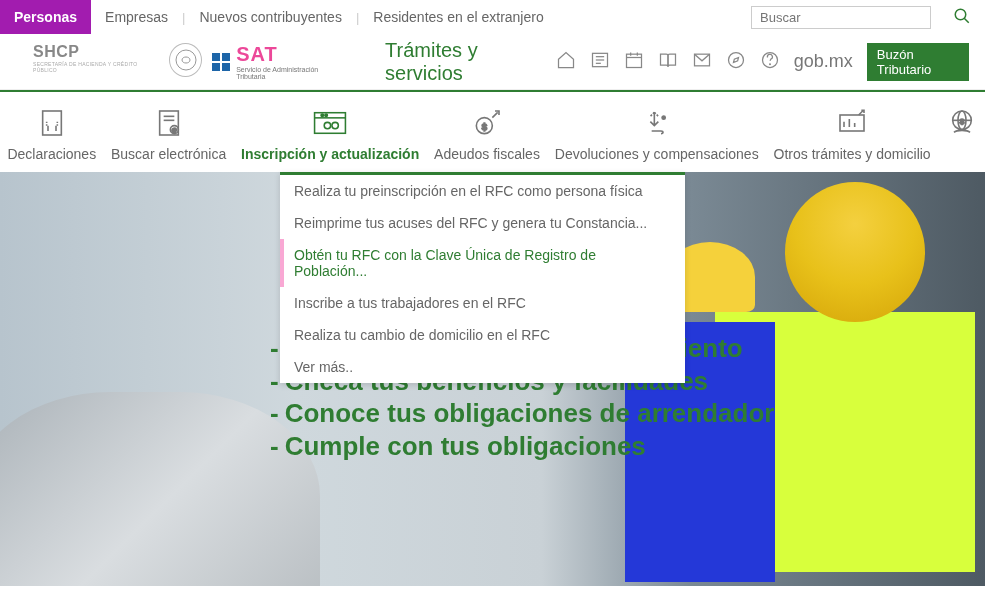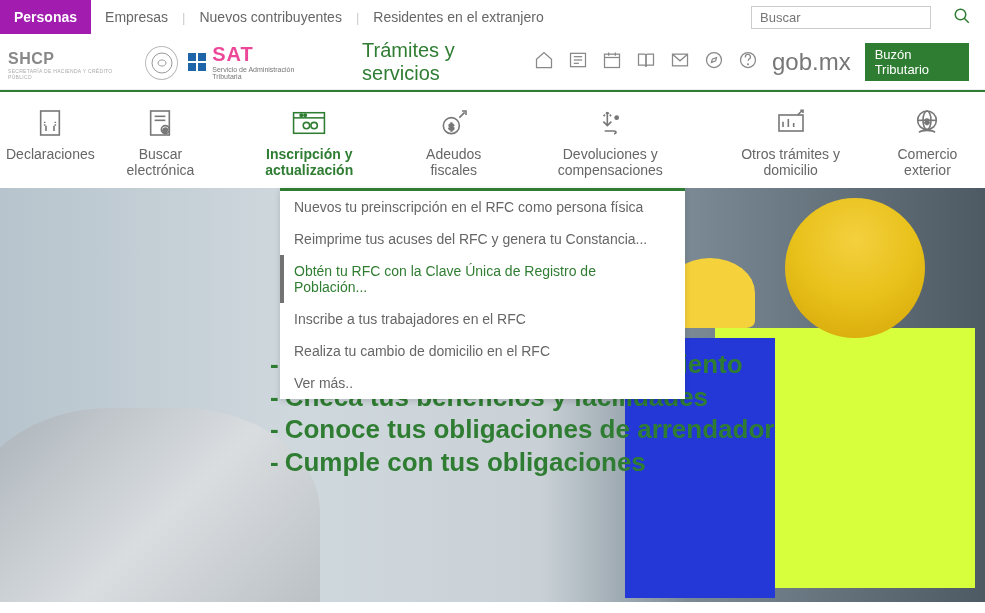--- a/index.html
+++ b/index.html
@@ -9,54 +9,54 @@
     .top-nav { display: flex; align-items: center; height: 34px; background: #fff; position: relative; }
     .top-nav-item { padding: 0 14px; color: #666; font-size: 14px; height: 34px; display: flex; align-items: center; cursor: pointer; }
     .top-nav-item.active { background: #a21caf; color: #fff; font-weight: bold; }
     .top-nav-sep { color: #ccc; font-size: 13px; }
     .search-wrap { margin-left: auto; display: flex; align-items: center; padding-right: 12px; gap: 20px; }
     .search-input { border: 1px solid #ccc; height: 23px; width: 180px; padding: 0 8px; font-size: 13px; color: #999; }
     .search-btn { background: none; border: none; cursor: pointer; color: #2f7d32; padding: 2px; }
 
     
     .header { display: flex; align-items: center; height: 56px; padding: 0 16px 0 8px; border-bottom: 1px solid #eee; }
-    .logo-block { display: flex; align-items: flex-end; gap: 10px; }
+    .logo-block { display: flex; align-items: flex-start; gap: 10px; margin-left: 25px; }
     .shcp-logo { font-size: 16px; font-weight: bold; color: #888; letter-spacing: 0.5px; }
     .shcp-sub { font-size: 5px; color: #aaa; letter-spacing: 0.3px; }
     .seal { width: 34px; height: 34px; border: 1px solid #bbb; border-radius: 50%; display: flex; align-items: center; justify-content: center; color: #999; }
     .sat-logo { display: flex; align-items: center; gap: 6px; }
     .sat-squares { display: grid; grid-template-columns: 8px 8px; grid-template-rows: 8px 8px; gap: 2px; }
     .sat-squares div { background: #1d65a8; }
     .sat-text { font-size: 20px; font-weight: 900; color: #ec4899; letter-spacing: 1px; }
     .sat-sub { font-size: 7px; color: #777; }
 
     .header-title { margin-left: 40px; }
     .header-title .t1 { color: #2f7d32; font-size: 20px; }
     .header-title .t2 { color: #333; font-size: 13px; font-weight: bold; }
 
     .header-icons { margin-left: auto; display: flex; align-items: center; gap: 14px; }
     .hi { color: #888; cursor: pointer; }
-    .gobmx { color: #777; font-size: 24px; }
+    .gobmx { color: #777; font-size: 18px; }
     .buzon { background: #2f7d32; color: #fff; font-size: 13px; padding: 4px 10px; cursor: pointer; }
 
     .green-line { height: 2px; background: #2f7d32; }
 
     
     .services { display: flex; border-bottom: 0; padding-top: 10px; position: relative; }
     .service { flex: 1 1 auto; text-align: center; cursor: pointer; padding: 4px 6px 10px; color: #666; font-size: 14px; }
     .service.active { color: #2f7d32; font-weight: bold; }
     .service .svc-icon { height: 34px; display: flex; align-items: center; justify-content: center; margin-bottom: 6px; color: #777; }
     .service.active .svc-icon { color: #2f7d32; }
 
     
     .dropdown { position: absolute; top: 100%; left: 280px; width: 405px; background: #fff; box-shadow: 0 2px 6px rgba(0,0,0,0.15); z-index: 20; }
     .dropdown-top-border { display: flex; height: 3px; }
     .dropdown-top-border .fill { background: #2f7d32; width: 100%; }
     .dd-item { padding: 8px 14px; font-size: 14px; color: #666; cursor: pointer; }
-    .dd-item.highlighted { color: #2f7d32; border-left: 4px solid #737373; padding-left: 10px; }
+    .dd-item.highlighted { color: #2f7d32; border-left: 4px solid #f9a8d4; padding-left: 10px; }
 
     
     .hero { position: relative; height: 414px; overflow: hidden; }
     .hero-bg { position: absolute; inset: 0; background: linear-gradient(90deg, #b7c4cd 0%, #cfd8dd 30%, #c9d1d6 55%, #7a8994 70%, #4e5a63 100%); }
     .worker1 { position: absolute; right: 60px; top: 10px; width: 140px; height: 140px; border-radius: 50%; background: radial-gradient(circle at 50% 30%, #f4d03f 0%, #e8c11a 50%, #d4a408 100%); }
     .vest1 { position: absolute; right: 10px; top: 140px; width: 260px; height: 260px; background: #d8ff3c; }
     .worker2-helmet { position: absolute; right: 230px; top: 70px; width: 90px; height: 70px; border-radius: 50% 50% 10% 10%; background: #f5d13b; }
     .vest2 { position: absolute; right: 210px; top: 150px; width: 150px; height: 260px; background: #2438d8; }
     .person-left { position: absolute; left: -30px; top: 220px; width: 350px; height: 260px; background: linear-gradient(135deg, #a8b0b6 0%, #d9dde0 50%, #b3b9bd 100%); border-radius: 40% 40% 0 0; }
 
@@ -231,28 +231,27 @@
   <div class="service">
     <div class="svc-icon">
         <svg width="32" height="32" viewBox="0 0 24 24" fill="none" stroke="currentColor" stroke-width="1.2">
           <circle cx="12" cy="10" r="7"></circle>
           <ellipse cx="12" cy="10" rx="3" ry="7"></ellipse>
           <line x1="5" y1="10" x2="19" y2="10"></line>
           <text x="12" y="13" font-size="6" text-anchor="middle" fill="currentColor">$</text>
           <path d="M6 19 C 8 17, 16 17, 18 19"></path>
         </svg>
       </div>
-    <div class="svc-label">Comercio exterior</div>
   </div>
 
   <div class="dropdown">
     <div class="dropdown-top-border">
         <div class="fill"></div>
       </div>
-    <div class="dd-item">Nuevos tu preinscripción en el RFC como persona física</div>
+    <div class="dd-item">Realiza tu preinscripción en el RFC como persona física</div>
     <div class="dd-item">Reimprime tus acuses del RFC y genera tu Constancia...</div>
     <div class="dd-item highlighted">Obtén tu RFC con la Clave Única de Registro de Población...</div>
     <div class="dd-item">Inscribe a tus trabajadores en el RFC</div>
     <div class="dd-item">Realiza tu cambio de domicilio en el RFC</div>
     <div class="dd-item">Ver más..</div>
   </div>
 </div>
 
 <div class="hero">
   <div class="hero-bg"></div>

